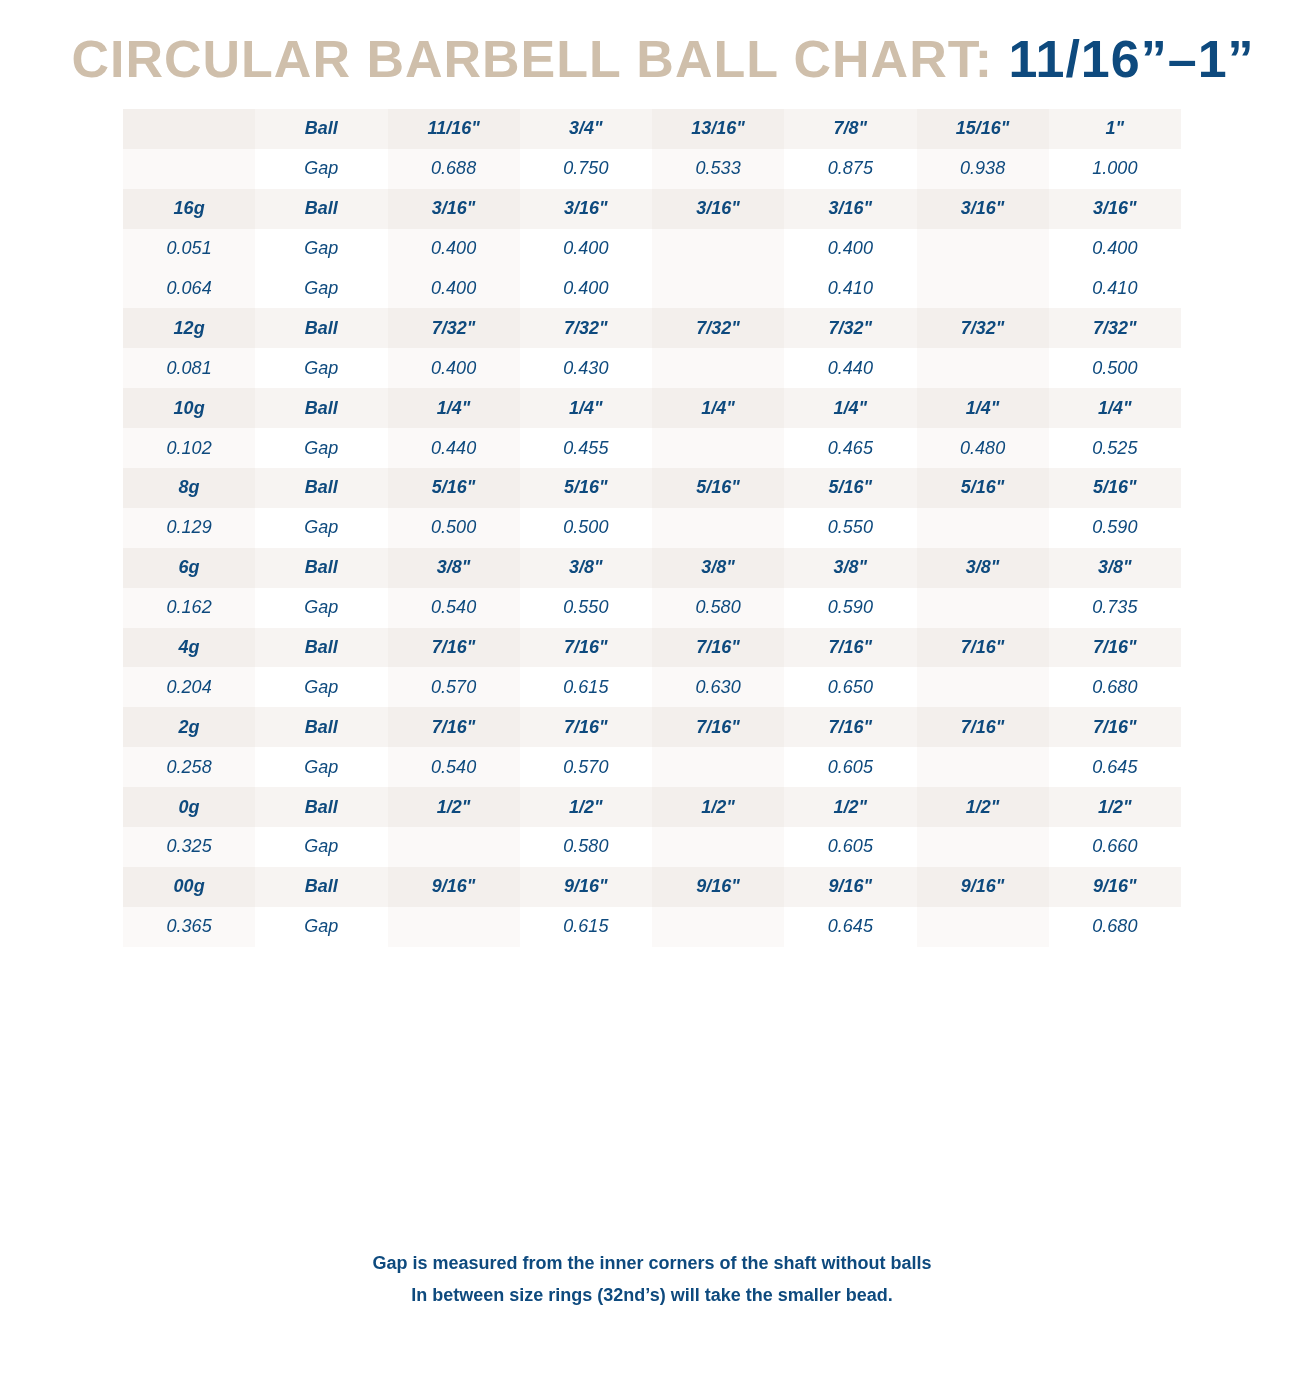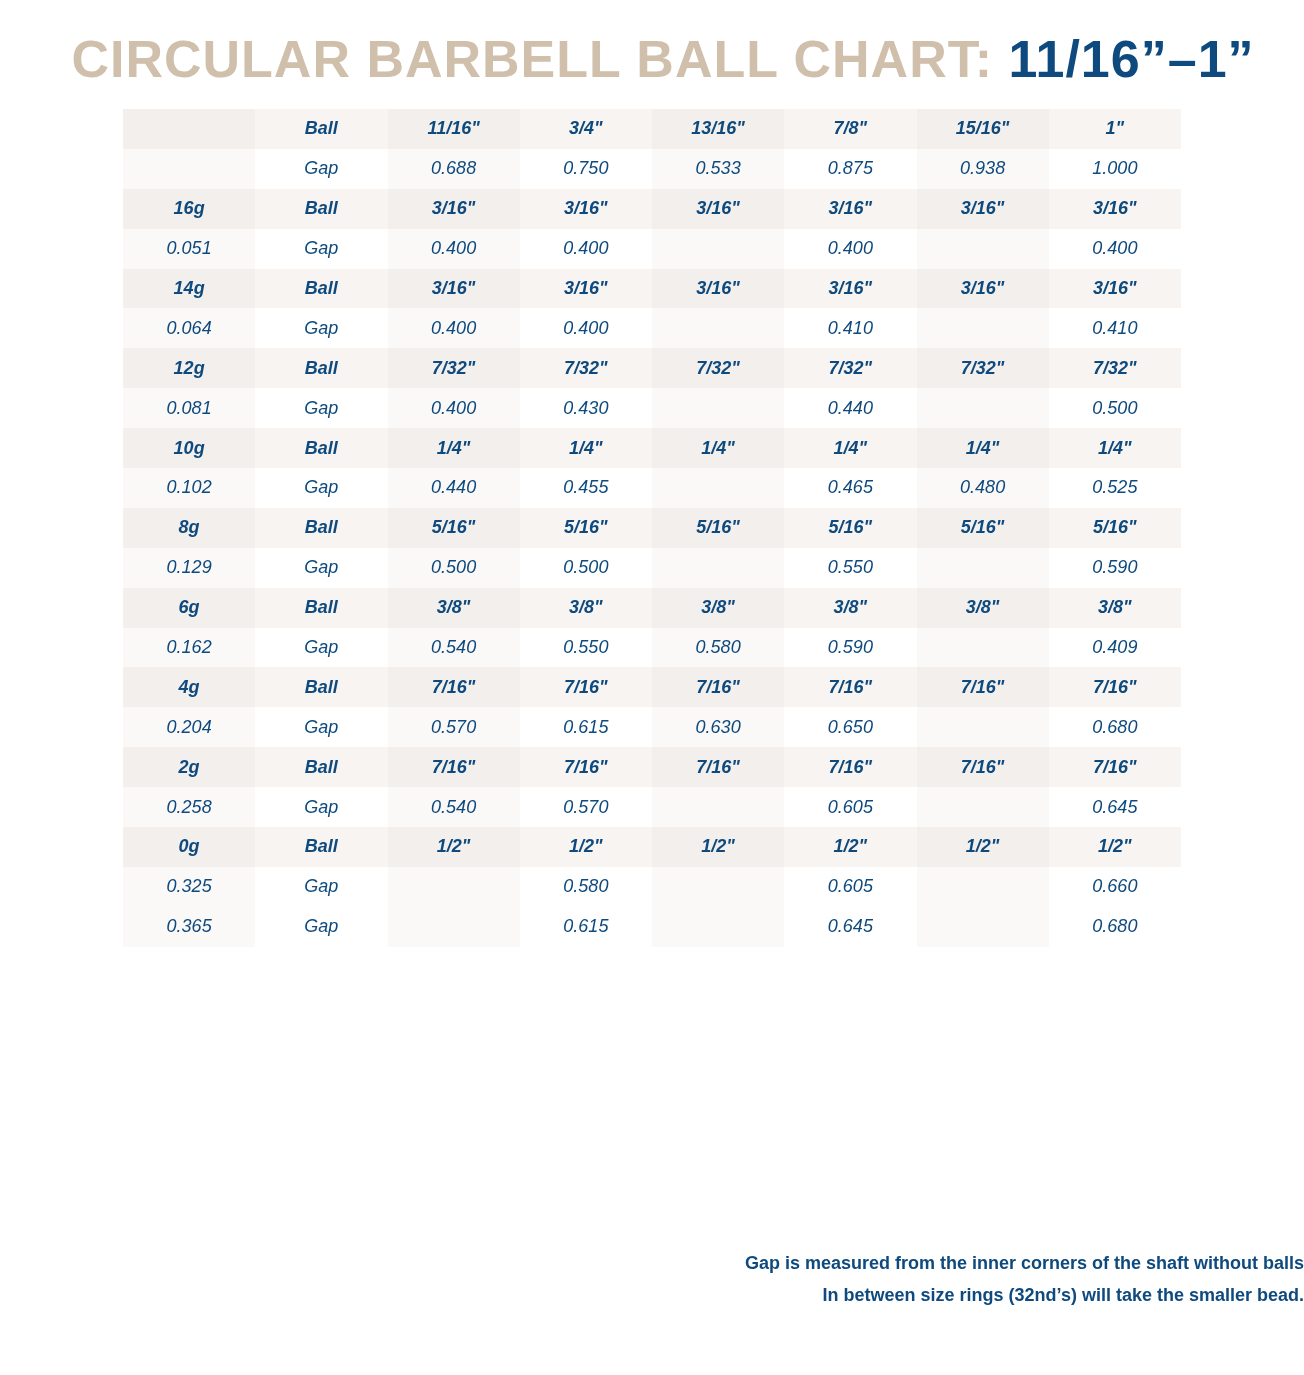--- a/index.html
+++ b/index.html
@@ -13,21 +13,21 @@
   table.chart { position: absolute; left: 123px; top: 109px; border-collapse: collapse;
                 table-layout: fixed; width: 1058px; font-style: italic; }
   table.chart td { width: 132.25px; height: 39.9px; padding: 0; text-align: center;
                    vertical-align: middle; font-size: 18px; color: #0e4a7e; }
   tr.ball td { font-weight: bold; }
   tr.ball td:nth-child(odd) { background: #f3efec; }
   tr.ball td:nth-child(even) { background: #f7f4f2; }
   tr.gap td { font-weight: normal; }
   tr.gap td:nth-child(odd) { background: #fbf9f8; }
   tr.gap td:nth-child(even) { background: #ffffff; }
-  .notes { position: absolute; top: 1247px; left: 0; width: 1304px; text-align: right;
+  .notes { position: absolute; top: 1247px; left: 0; width: 1304px; text-align: center;
            font-size: 18px; font-weight: bold; color: #0e4a7e; line-height: 32px; }
 </style>
 </head>
 <body>
 
 <div class="title">
   <span class="t1">CIRCULAR BARBELL BALL CHART: </span><span class="t2">11/16”–1”</span>
 </div>
 
 <table class="chart">
@@ -67,30 +67,20 @@
       <tr class="gap">
         <td>0.051</td>
         <td>Gap</td>
         <td>0.400</td>
         <td>0.400</td>
         <td></td>
         <td>0.400</td>
         <td></td>
         <td>0.400</td>
       </tr>
-      <tr class="ball">
-        <td>14g</td>
-        <td>Ball</td>
-        <td>3/16"</td>
-        <td>3/16"</td>
-        <td>3/16"</td>
-        <td>3/16"</td>
-        <td>3/16"</td>
-        <td>3/16"</td>
-      </tr>
       <tr class="gap">
         <td>0.064</td>
         <td>Gap</td>
         <td>0.400</td>
         <td>0.400</td>
         <td></td>
         <td>0.410</td>
         <td></td>
         <td>0.410</td>
       </tr>
@@ -165,21 +155,21 @@
         <td>3/8"</td>
       </tr>
       <tr class="gap">
         <td>0.162</td>
         <td>Gap</td>
         <td>0.540</td>
         <td>0.550</td>
         <td>0.580</td>
         <td>0.590</td>
         <td></td>
-        <td>0.409</td>
+        <td>0.735</td>
       </tr>
       <tr class="ball">
         <td>4g</td>
         <td>Ball</td>
         <td>7/16"</td>
         <td>7/16"</td>
         <td>7/16"</td>
         <td>7/16"</td>
         <td>7/16"</td>
         <td>7/16"</td>
@@ -227,20 +217,30 @@
       <tr class="gap">
         <td>0.325</td>
         <td>Gap</td>
         <td></td>
         <td>0.580</td>
         <td></td>
         <td>0.605</td>
         <td></td>
         <td>0.660</td>
       </tr>
+      <tr class="ball">
+        <td>00g</td>
+        <td>Ball</td>
+        <td>9/16"</td>
+        <td>9/16"</td>
+        <td>9/16"</td>
+        <td>9/16"</td>
+        <td>9/16"</td>
+        <td>9/16"</td>
+      </tr>
       <tr class="gap">
         <td>0.365</td>
         <td>Gap</td>
         <td></td>
         <td>0.615</td>
         <td></td>
         <td>0.645</td>
         <td></td>
         <td>0.680</td>
       </tr>

